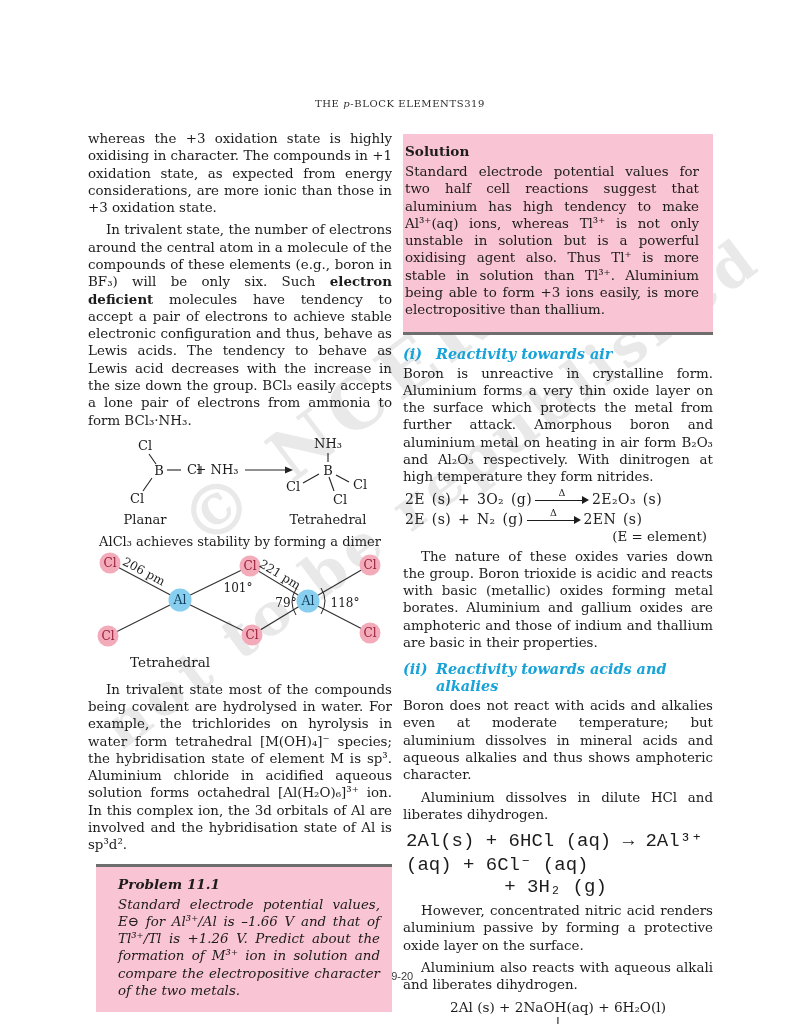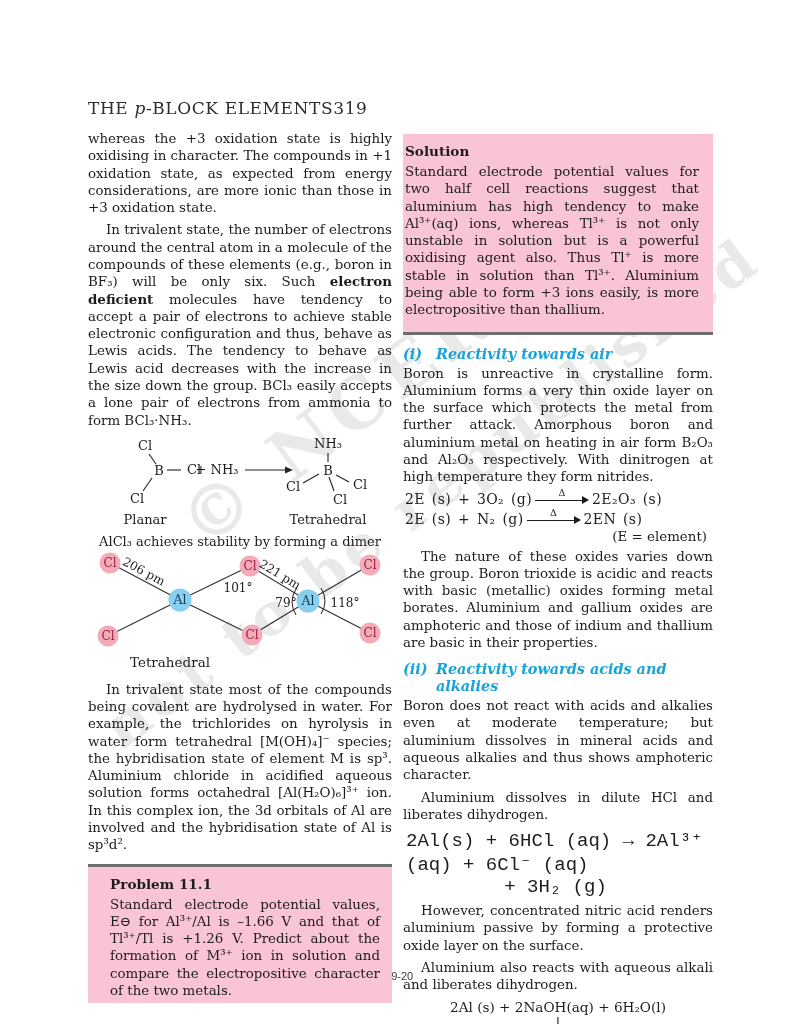--- a/index.html
+++ b/index.html
@@ -13,41 +13,41 @@
     position:absolute; top:330px; left:-30px; width:850px;
     transform:rotate(-37deg); transform-origin:50% 50%;
     text-align:center; color:rgba(145,145,145,0.20);
     font-weight:600; pointer-events:none; z-index:0;
   }
   .watermark .wm1{font-size:70px; letter-spacing:8px; line-height:120px;}
   .watermark .wm2{font-size:58px; letter-spacing:5px; line-height:110px;}
   
   .pg-header{
     position:absolute; top:98px; left:88px; right:74px;
-    display:flex; justify-content:flex-start;
-    font-size:17px; letter-spacing:0.6px; color:#2e2e2e;
+    display:flex; justify-content:center;
+    font-size:10px; letter-spacing:0.6px; color:#2e2e2e;
   }
   .pg-header .ital{font-style:italic; text-transform:none;}
   .pg-footer{
     position:absolute; bottom:42px; left:0; right:0; text-align:center;
     font-family:"Liberation Sans", sans-serif; font-size:11px; color:#3a3a3a;
   }
   
   .col{position:absolute; top:130px; z-index:1;}
   .col-left{left:88px; width:304px;}
   .col-right{left:403px; width:310px;}
   p.body{
     font-size:13.4px; line-height:1.29; text-align:justify; margin:0 0 5px 0;
   }
   p.indent{text-indent:18px;}
   
   .pink-box{background:#f9c4d3; position:relative;}
   .pink-box .box-title{font-weight:bold; font-size:13.6px; margin-bottom:4px;}
   .pink-box p.body{margin:0;}
-  .problem-box{margin:10px 0 0 0; padding:9px 12px 4px 22px; border-top:3px solid #6e6e6e;}
+  .problem-box{margin:10px 0 0 8px; padding:9px 12px 13px 22px; border-top:3px solid #6e6e6e;font-style:italic;}
   .solution-box{margin:4px 0 10px 0; padding:9px 14px 13px 2px; border-bottom:3px solid #6e6e6e;}
   
   .section-head{
     display:flex; color:#17a2d8; font-weight:bold; font-style:italic;
     font-size:14.4px; margin:9px 0 3px 0;
   }
   .section-head .sec-num{width:33px; flex:none;}
   
   .eq-row{font-size:14px; margin:4px 0 2px 2px; letter-spacing:0.4px; word-spacing:2px; white-space:nowrap;}
   .rxn-arrow{display:inline-block; position:relative; width:54px; height:16px; vertical-align:-3px; margin:0 3px;}

